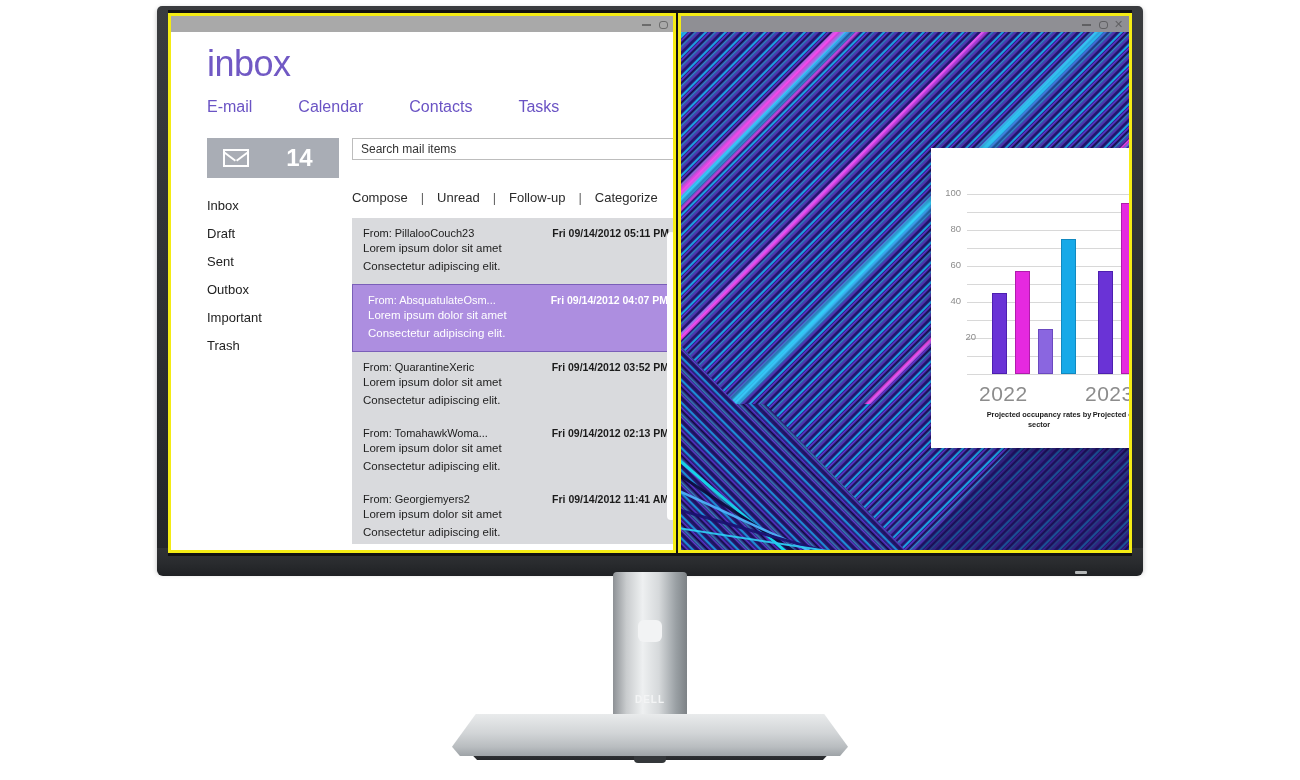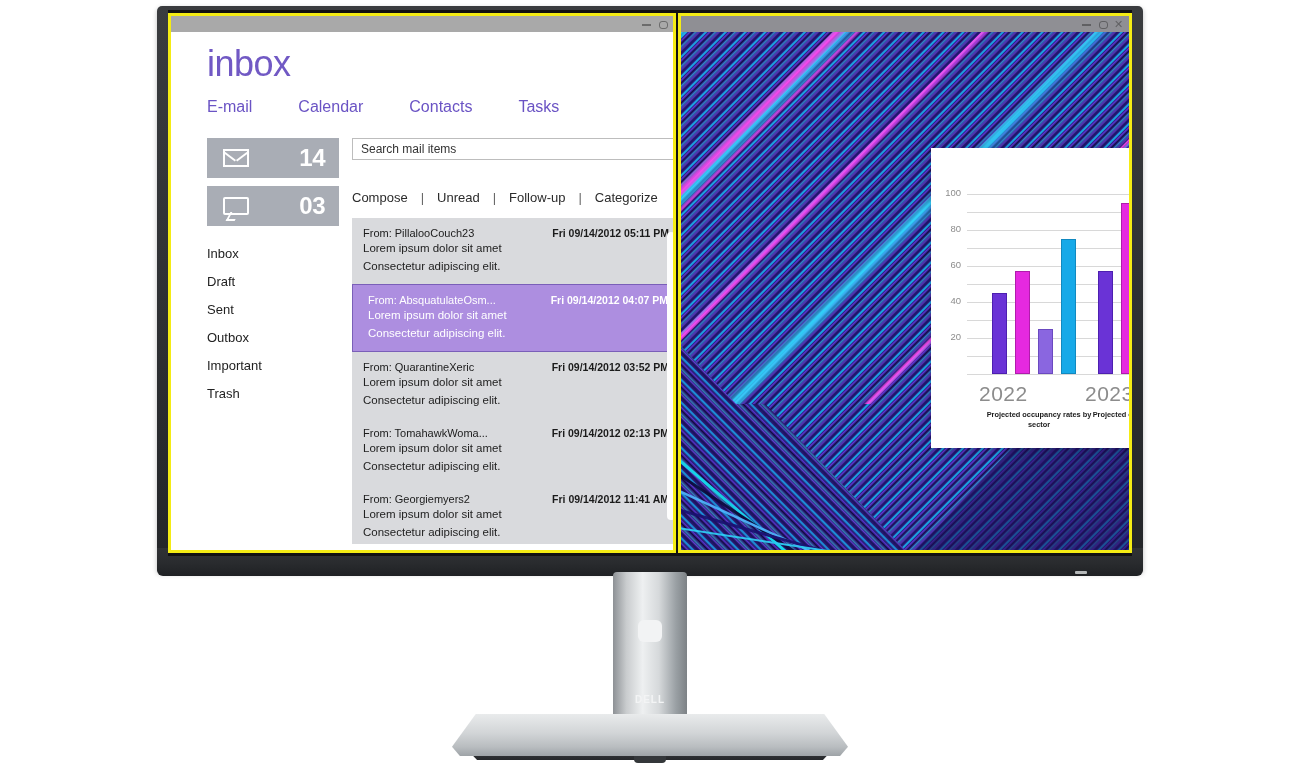--- a/index.html
+++ b/index.html
@@ -65,21 +65,21 @@
     font-size:16px; color:#6a53c4;
   }
   .mail-nav span { cursor:pointer; }
 
   .mail-body { display:flex; padding:22px 0 0 36px; }
 
   .mail-left { width:136px; flex-shrink:0; }
   .counter {
     width:132px; height:40px; background:#a9adb5; color:#fff;
     display:flex; align-items:center; justify-content:space-between;
-    padding:0 14px 0 16px; margin-bottom:8px;gap:12px;
+    padding:0 27px 0 16px; margin-bottom:8px;gap:12px;
   }
   .counter .num { font-size:24px; font-weight:bold; letter-spacing:-.5px; }
   .ic-env { width:26px; height:18px; border:2px solid #fff; position:relative; }
   .ic-env::before, .ic-env::after {
     content:''; position:absolute; top:0px; width:15px; height:2px; background:#fff;
   }
   .ic-env::before { left:-1px; transform: rotate(37deg); transform-origin:left top; }
   .ic-env::after  { right:-1px; transform: rotate(-37deg); transform-origin:right top; }
   .ic-chat { width:26px; height:18px; border:2px solid #fff; border-radius:2px; position:relative; }
   .ic-chat::after {
@@ -210,24 +210,20 @@
           <span>Contacts</span>
           <span>Tasks</span>
         </div>
 
         <div class="mail-body">
 
           <div class="mail-left">
             <div class="counter">
               <span class="ic-env"></span>
               <span class="num">14</span>
-            </div>
-            <div class="counter">
-              <span class="ic-chat"></span>
-              <span class="num">03</span>
             </div>
 
             <div class="folders">
               <div class="folder">Inbox</div>
               <div class="folder">Draft</div>
               <div class="folder">Sent</div>
               <div class="folder">Outbox</div>
               <div class="folder">Important</div>
               <div class="folder">Trash</div>
             </div>
@@ -416,21 +412,21 @@
           <div class="gridline" style="top:118px"></div>
           <div class="gridline" style="top:100px"></div>
           <div class="gridline" style="top:82px"></div>
           <div class="gridline" style="top:64px"></div>
           <div class="gridline" style="top:46px"></div>
 
           <div class="y-label" style="left:6px; top:39px">100</div>
           <div class="y-label" style="left:6px; top:75px">80</div>
           <div class="y-label" style="left:6px; top:111px">60</div>
           <div class="y-label" style="left:6px; top:147px">40</div>
-          <div class="y-label" style="left:6px; top:183px">20</div>
+          <div class="y-label" style="left:21px; top:183px">20</div>
 
           <div class="bar-group" style="left:58px; width:100px; bottom:74px; height:182px;">
             <div class="bar" style="left:3px;  width:15px; height:81px;  background:#6a33d6; border:1px solid #4d1fb0;"></div>
             <div class="bar" style="left:26px; width:15px; height:103px; background:#e529e0; border:1px solid #b01cac;"></div>
             <div class="bar" style="left:49px; width:15px; height:45px;  background:#8a66e0; border:1px solid #6b49c0;"></div>
             <div class="bar" style="left:72px; width:15px; height:135px; background:#17a9e8; border:1px solid #1189c0;"></div>
           </div>
 
           <div class="bar-group" style="left:164px; width:100px; bottom:74px; height:182px;">
             <div class="bar" style="left:3px;  width:15px; height:103px; background:#6a33d6; border:1px solid #4d1fb0;"></div>

